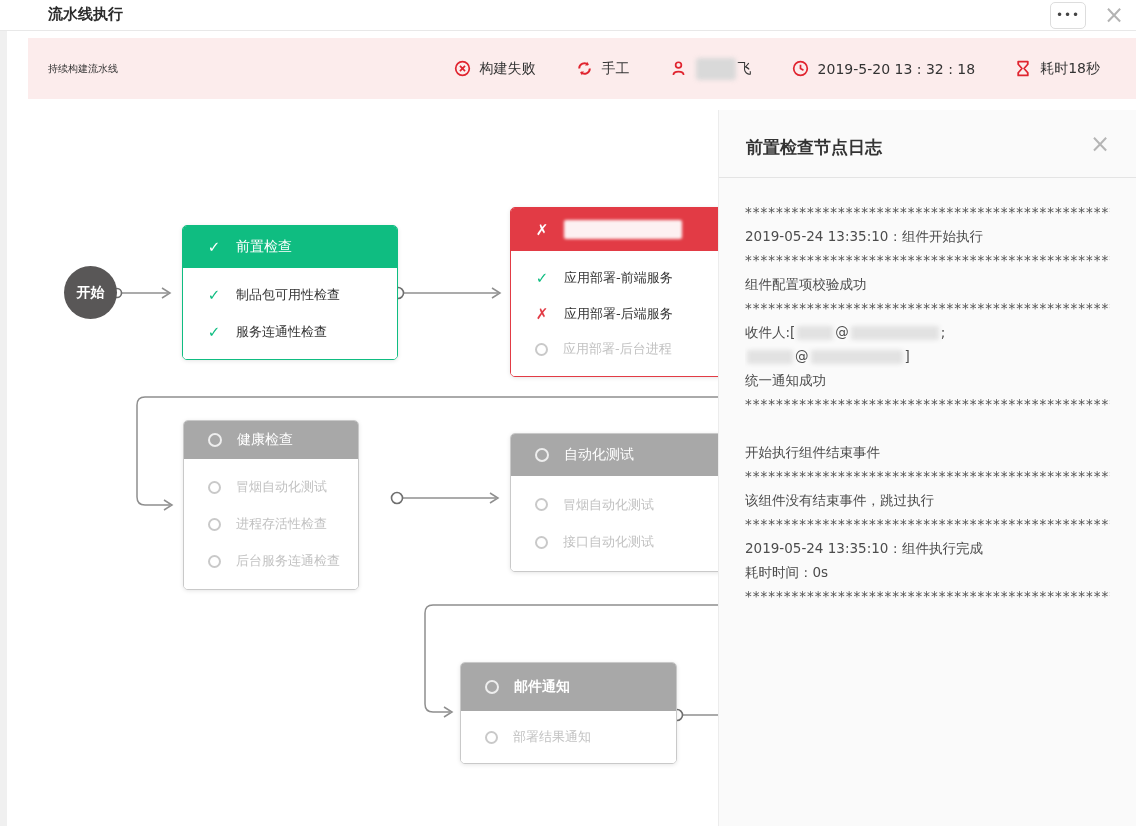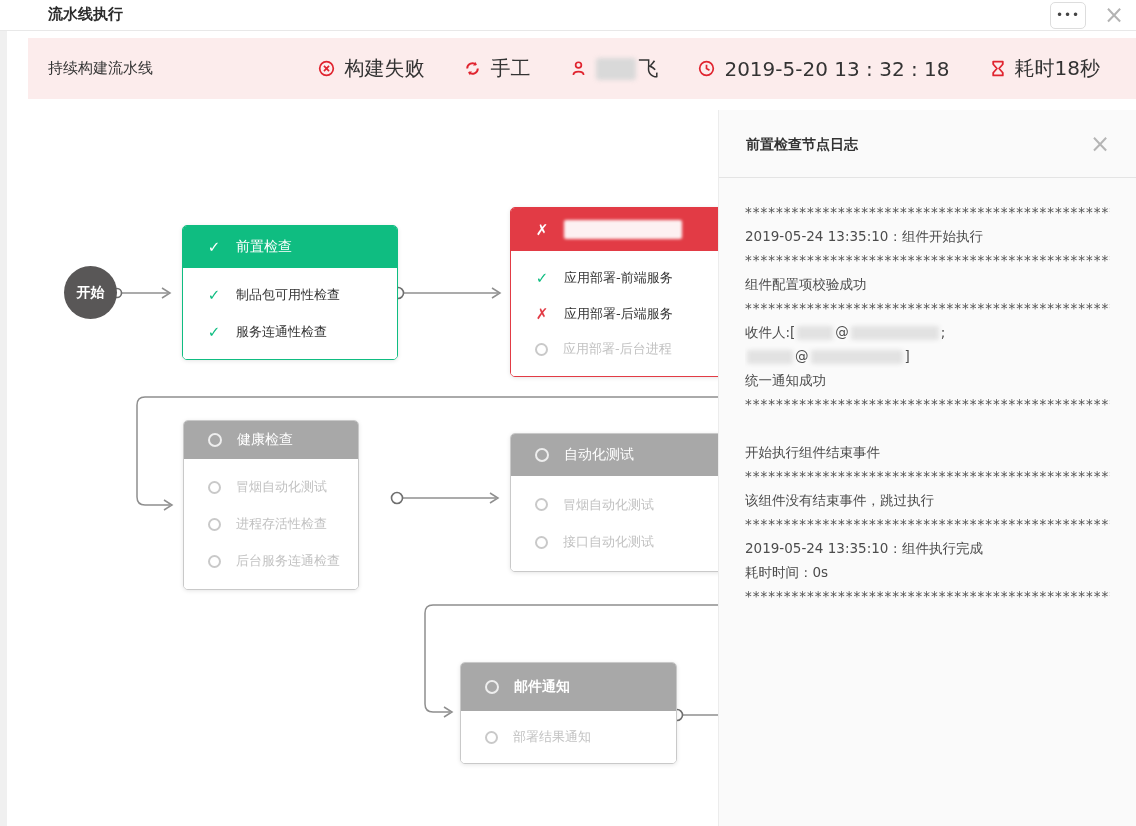--- a/index.html
+++ b/index.html
@@ -8,23 +8,23 @@
 
   
   .titlebar { position:absolute; left:0; top:0; width:1136px; height:31px; background:#fff; border-bottom:1px solid #e8e8e8; z-index:6; }
   .titlebar .win-title { position:absolute; left:48px; top:5px; font-size:15px; font-weight:bold; color:#2b2b2b; }
   .more-btn { position:absolute; right:50px; top:2px; width:36px; height:27px; border:1px solid #ddd; border-radius:5px; background:#fff; color:#444; font-size:12px; letter-spacing:1px; text-align:center; line-height:24px; cursor:pointer; }
   .win-close { position:absolute; right:12px; top:0px; font-size:24px; color:#b3b3b3; line-height:30px; cursor:pointer; }
   .left-strip { position:absolute; left:0; top:31px; width:7px; height:795px; background:#f0f0f0; z-index:6; }
 
   
   .statusbar { position:absolute; left:28px; right:0; top:38px; height:61px; background:#fcecec; display:flex; align-items:center; z-index:5; }
-  .statusbar .pname { margin-left:20px; font-size:15px; color:#333; }
+  .statusbar .pname { margin-left:20px; font-size:10px; color:#333; }
   .status-items { margin-left:auto; margin-right:36px; display:flex; align-items:center; gap:40px; }
-  .s-item { display:flex; align-items:center; gap:9px; font-size:20px; color:#333; }
+  .s-item { display:flex; align-items:center; gap:9px; font-size:14px; color:#333; }
   .s-item svg { display:block; }
   .blur-chip { display:inline-block; width:40px; height:22px; background:#d9d9d9; border-radius:3px; filter:blur(2px); margin-right:-7px; }
 
   
   .canvas { position:absolute; inset:0; z-index:1; }
   svg.wires { position:absolute; left:0; top:0; pointer-events:none; }
 
   .start-node { position:absolute; left:64px; top:266px; width:53px; height:53px; border-radius:50%; background:#595757; color:#fff; font-size:14px; font-weight:bold; display:flex; align-items:center; justify-content:center; z-index:2; }
 
   .node { position:absolute; z-index:2; border-radius:5px; box-shadow:0 1px 4px rgba(0,0,0,.10); background:#fff; }
@@ -41,21 +41,21 @@
   .item-row .lbl-off { color:#c2c2c2; }
   .glyph { font-size:15px; font-weight:bold; width:16px; text-align:center; }
   .g-green { color:#0fbd81; } .g-red { color:#e23b45; } .g-white { color:#fff; }
   .ring { display:inline-block; width:13px; height:13px; border-radius:50%; border:2px solid #c9c9c9; margin:0 1px; }
   .ring-hdr { border-color:rgba(255,255,255,.8); width:14px; height:14px; }
   .redacted-title { width:118px; height:19px; background:rgba(255,255,255,.93); border-radius:2px; filter:blur(1.5px); }
 
   
   .log-panel { position:absolute; left:718px; top:110px; width:418px; height:716px; background:#fafafa; border-left:1px solid #ececec; z-index:7; }
   .log-header { position:relative; height:68px; border-bottom:1px solid #e4e4e4; }
-  .log-title { position:absolute; left:27px; top:26px; font-size:14px; font-weight:bold; color:#333; }
+  .log-title { position:absolute; left:27px; top:26px; font-size:17px; font-weight:bold; color:#333; }
   .log-close { position:absolute; right:26px; top:22px; font-size:24px; color:#b5b5b5; line-height:24px; cursor:pointer; }
   .log-content { padding:22px 26px 0 26px; font-size:13.5px; color:#4c4c4c; }
   .log-line { min-height:24px; line-height:24px; white-space:nowrap; overflow:hidden; }
   .log-line.stars { letter-spacing:1px; color:#555; }
   .blur-seg { display:inline-block; height:14px; background:#e2e2e2; border-radius:2px; filter:blur(2px); vertical-align:middle; margin:0 2px; }
 </style>
 </head>
 <body>
 
 <div class="app">

